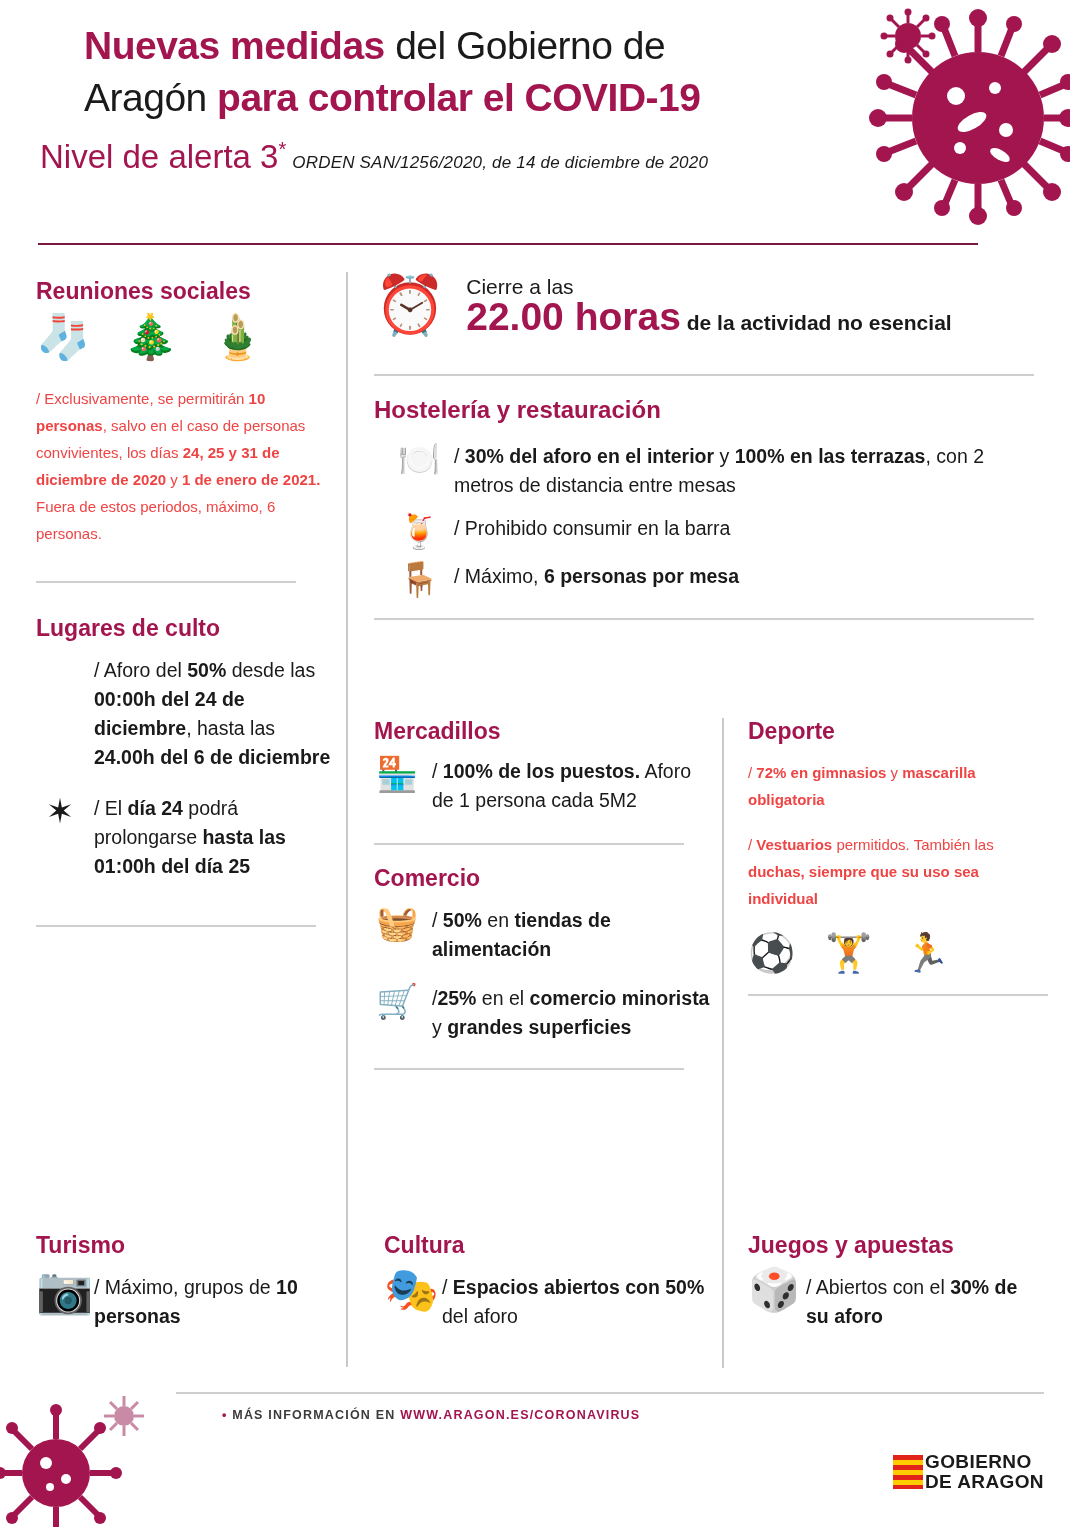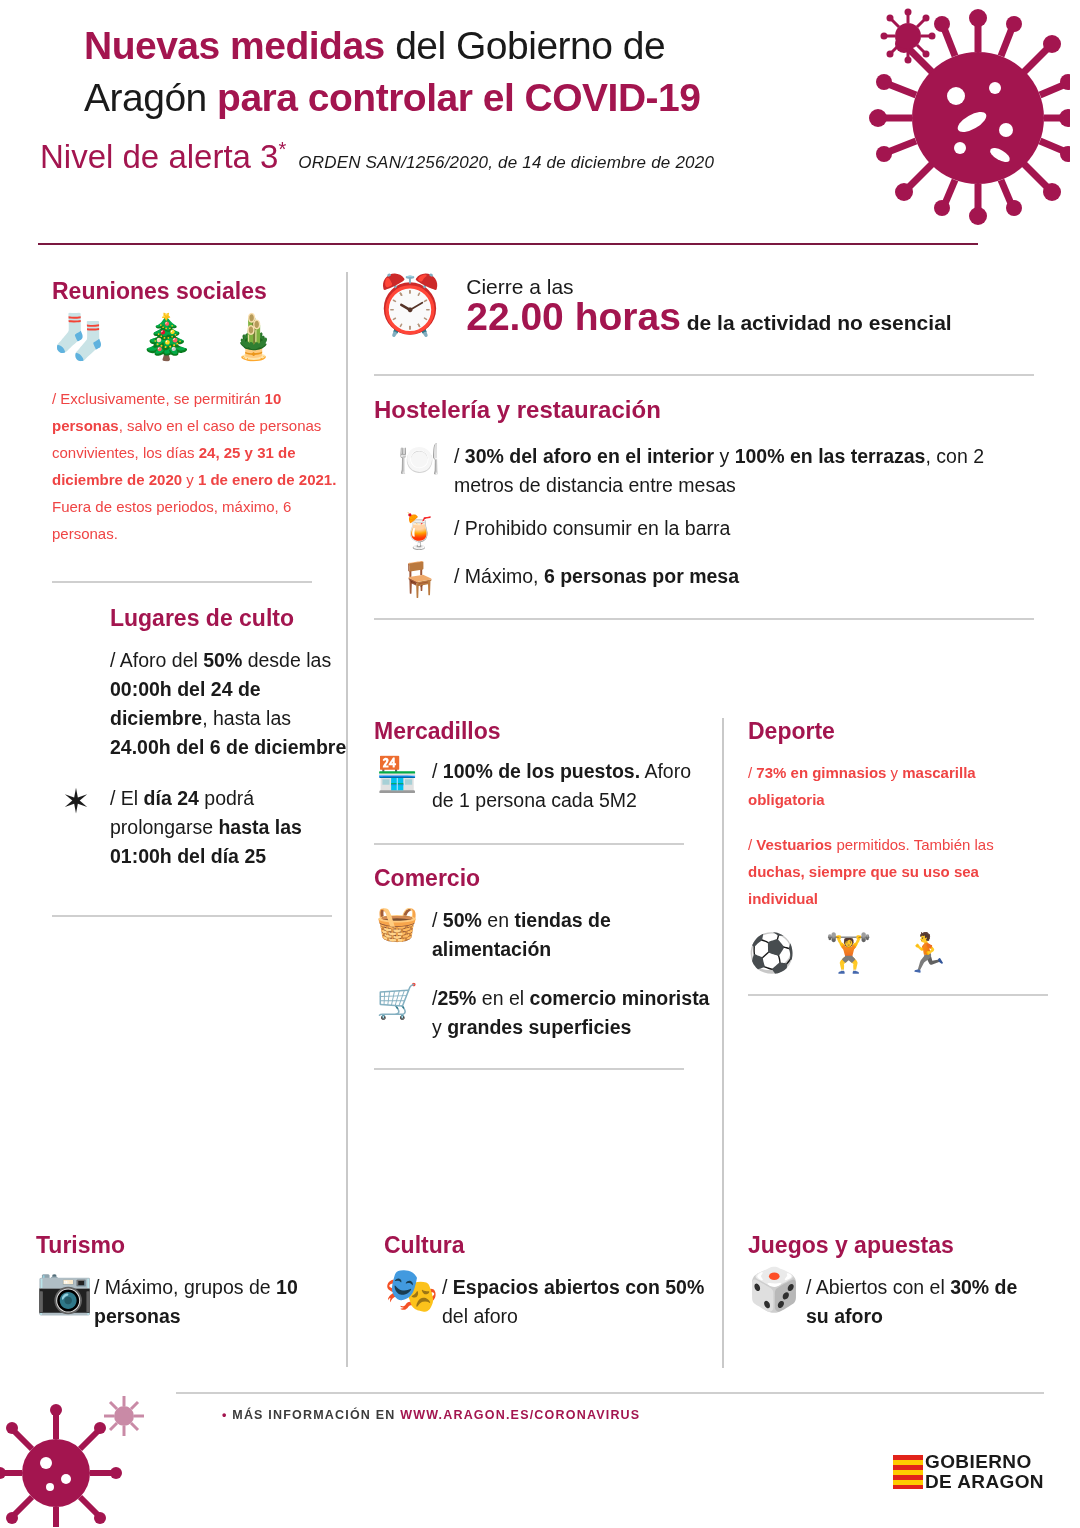--- a/index.html
+++ b/index.html
@@ -11,38 +11,38 @@
     color:#1a1a1a;
     position:relative;
     overflow:hidden;
   }
   .page { position:relative; width:1080px; height:1528px; }
 
   
   .header { position:absolute; left:40px; top:20px; width:1000px; }
   .title { font-size:39px; line-height:52px; font-weight:400; color:#1a1a1a; letter-spacing:-0.5px;margin-left:44px; }
   .title .mag { color:#a3154f; font-weight:bold; }
-  .subtitle-row { margin-top:14px; display:flex; align-items:baseline; gap:12px; }
+  .subtitle-row { margin-top:14px; display:flex; align-items:baseline; gap:6px; }
   .alert-level { font-size:33px; color:#a3154f; font-weight:400; }
   .alert-level sup { font-size:20px; }
   .order-ref { font-size:17px; font-style:italic; color:#1a1a1a; letter-spacing:.2px; }
   .hrule { position:absolute; left:38px; top:243px; width:940px; height:2px; background:#7b1840; }
 
   
   .virus-main { position:absolute; right:10px; top:0px; width:210px; height:230px; }
   .virus-small { position:absolute; left:880px; top:8px; width:56px; height:56px; }
   .virus-bl { position:absolute; left:0px; top:1395px; width:135px; height:135px; }
   .virus-bl2 { position:absolute; left:100px; top:1392px; width:48px; height:48px; }
 
   
   .col-div { position:absolute; width:2px; background:#c9c9c9; }
   #div1 { left:346px; top:272px; height:1095px; }
   #div2 { left:722px; top:718px; height:650px; }
 
-  .colA { position:absolute; left:52px; top:278px; width:300px; }
+  .colA { position:absolute; left:36px; top:278px; width:300px; }
   .colB { position:absolute; left:374px; top:272px; width:670px; }
 
   h2.sec { color:#a3154f; font-size:23px; font-weight:bold; margin:0 0 10px 0; }
   h2.sec.big { font-size:24px; }
 
   .body-txt { font-size:15px; line-height:27px; color:#ef4444; }
   .body-txt b { font-weight:bold; }
 
   .rule { height:2px; background:#cfcfcf; margin:18px 0; }
 
@@ -216,21 +216,21 @@
   <div class="col-div" id="div1"></div>
   <div class="col-div" id="div2"></div>
 
   <div class="colA">
     <h2 class="sec">Reuniones sociales</h2>
     <div class="emoji-row">🧦 🎄 🎍</div>
     <div class="body-txt" style="margin-top:26px;">/ Exclusivamente, se permitirán <b>10 personas</b>, salvo en el caso de personas convivientes, los días <b>24, 25 y 31 de diciembre de 2020</b> y <b>1 de enero de 2021.</b> Fuera de estos periodos, máximo, 6 personas.</div>
 
     <div class="rule" style="width:260px;margin-top:34px;"></div>
 
-    <h2 class="sec" style="margin-top:22px;text-align:center;">Lugares de culto</h2>
+    <h2 class="sec" style="margin-top:32px;">Lugares de culto</h2>
     <div class="bullet" style="margin-top:14px;">
       <div class="ico"></div>
       <div class="txt">/ Aforo del <b>50%</b>  desde las <b>00:00h del 24 de diciembre</b>, hasta las <b>24.00h del 6 de diciembre</b></div>
     </div>
     <div class="bullet" style="margin-top:22px;">
       <div class="ico star">✶</div>
       <div class="txt">/ El <b>día 24</b> podrá prolongarse <b>hasta las 01:00h del día 25</b></div>
     </div>
 
     <div class="rule" style="width:280px;margin-top:44px;"></div>
@@ -283,21 +283,21 @@
       </div>
       <div class="bullet" style="margin-top:20px;">
         <div class="ico">🛒</div>
         <div class="txt">/<b>25%</b> en el <b>comercio minorista</b> y <b>grandes superficies</b></div>
       </div>
       <div class="rule" style="width:310px;margin-top:26px;"></div>
     </div>
 
     <div class="rcol">
       <h2 class="sec">Deporte</h2>
-      <div class="body-txt" style="margin-top:14px;">/ <b>73% en gimnasios</b> y <b>mascarilla obligatoria</b></div>
+      <div class="body-txt" style="margin-top:14px;">/ <b>72% en gimnasios</b> y <b>mascarilla obligatoria</b></div>
       <div class="body-txt" style="margin-top:18px;">/ <b>Vestuarios</b> permitidos. También las <b>duchas, siempre que su uso sea individual</b></div>
       <div class="emoji-row" style="margin-top:22px;font-size:38px;">⚽ 🏋️ 🏃</div>
       <div class="rule" style="width:300px;margin-top:22px;"></div>
     </div>
   </div>
 
   <div class="bottom-row">
     <div class="bcol1">
       <h2 class="sec">Turismo</h2>
       <div class="bullet" style="margin-top:14px;">

